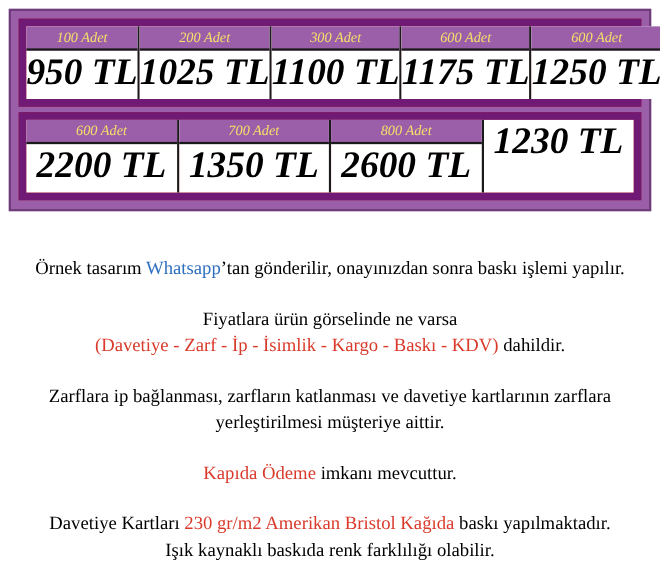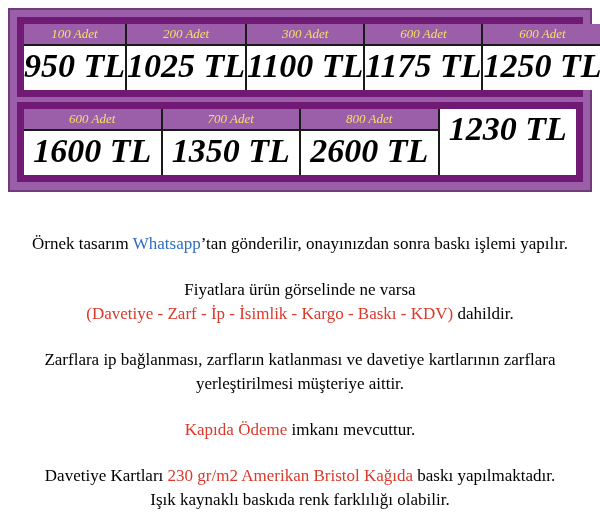--- a/index.html
+++ b/index.html
@@ -113,21 +113,21 @@
     </div>
     <div class="price-cell">
       <span class="qty">600 Adet</span>
       <span class="price">1250 TL</span>
     </div>
   </div>
 
   <div class="price-row">
     <div class="price-cell">
       <span class="qty">600 Adet</span>
-      <span class="price">1600 TL</span>
+      <span class="price">2200 TL</span>
     </div>
     <div class="price-cell">
       <span class="qty">700 Adet</span>
       <span class="price">1350 TL</span>
     </div>
     <div class="price-cell">
       <span class="qty">800 Adet</span>
       <span class="price">2600 TL</span>
     </div>
     <div class="price-cell">

